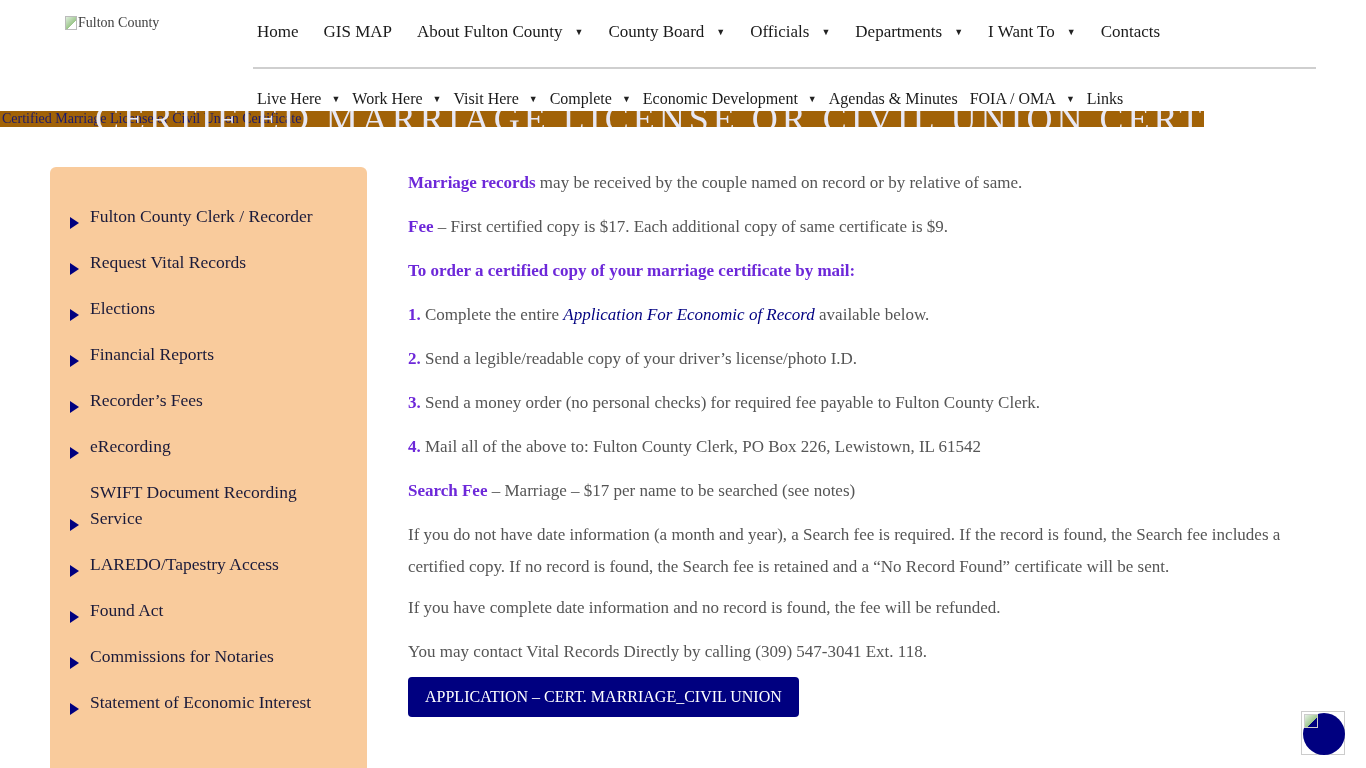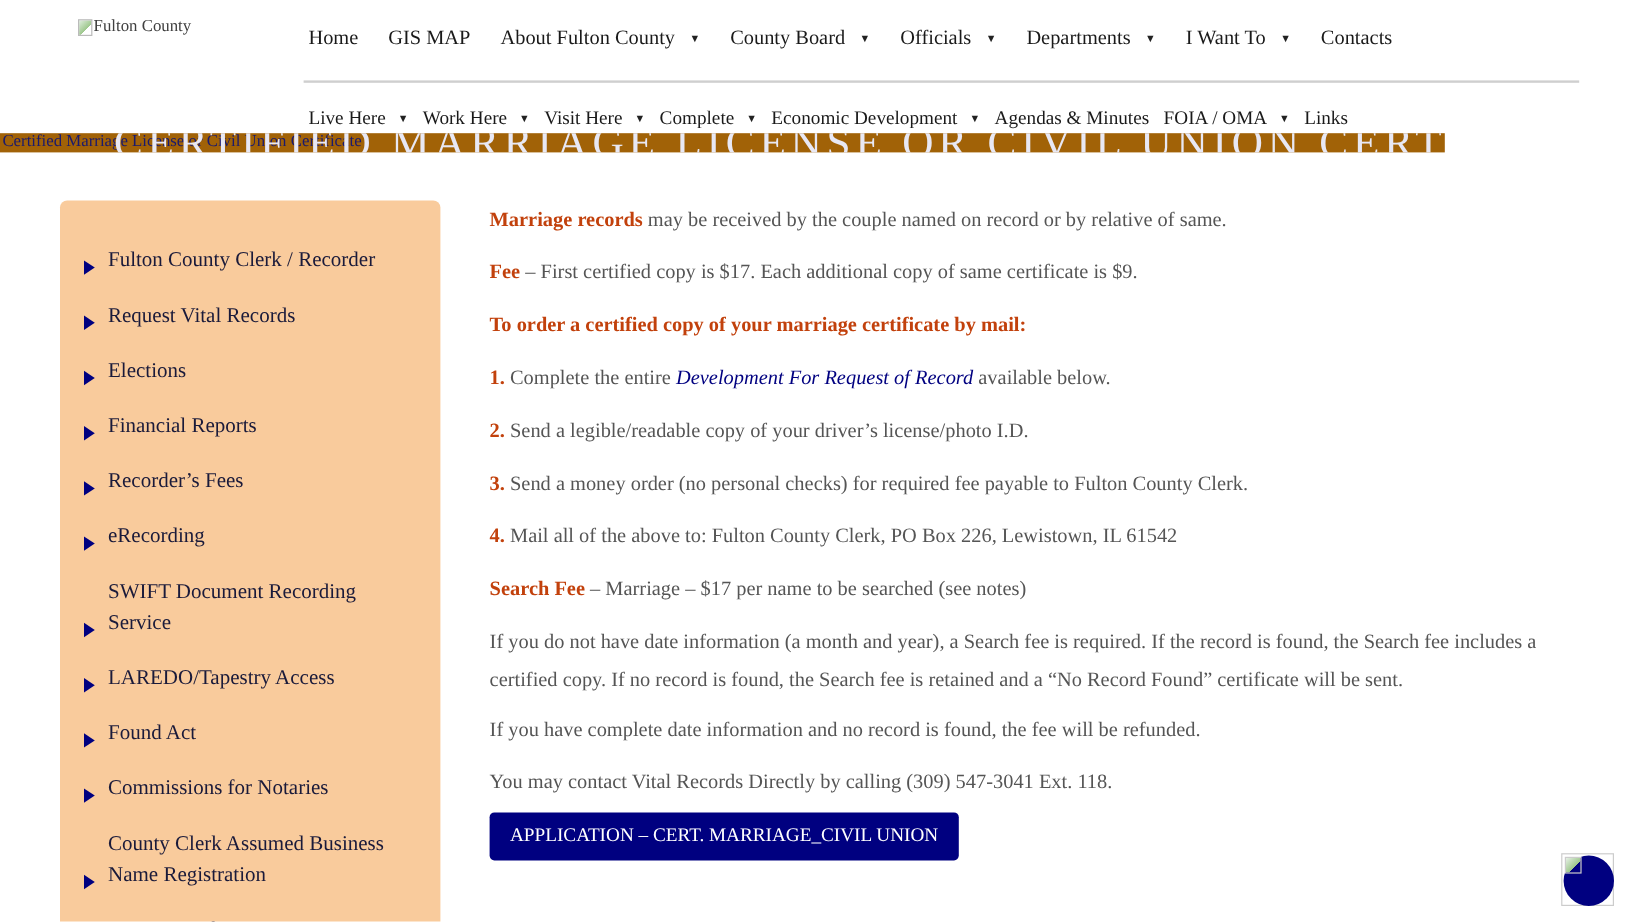--- a/index.html
+++ b/index.html
@@ -67,21 +67,21 @@
       border-left: 9px solid #000080; margin-top: 6px; margin-right: 11px; flex-shrink: 0;
     }
     .side-item .lbl { font-size: 17.5px; line-height: 26px; color: #1a1a3a; }
 
     
     .content {
       position: absolute; left: 408px; top: 170px; width: 900px;
       font-size: 17px; line-height: 26px; color: #555;
     }
     .content p { margin-bottom: 18px; }
-    .content b { color: #c2410c; margin-top: 45px; }
+    .content b { color: #6d28d9; margin-top: 45px; }
     .content .link { color: #000080; font-style: italic; cursor: pointer; }
     .content p.wrap { line-height: 32px; margin-top: -3px; margin-bottom: 12px; }
     .app-btn {
       display: inline-block; background: #000080; color: #fff;
       font-size: 16px; padding: 0 17px; height: 40px; line-height: 40px;
       border-radius: 4px; cursor: pointer; margin-top: -6px;
     }
 
     
     .float-widget {
@@ -216,33 +216,29 @@
     <div class="side-item">
         <span class="tri"></span>
         <span class="lbl">Found Act</span>
       </div>
     <div class="side-item">
         <span class="tri"></span>
         <span class="lbl">Commissions for Notaries</span>
       </div>
     <div class="side-item">
         <span class="tri"></span>
-        <span class="lbl">County Clerk Assumed Business Name Registration</span>
-      </div>
-    <div class="side-item">
-        <span class="tri"></span>
         <span class="lbl">Statement of Economic Interest</span>
       </div>
   </aside>
 
   <main class="content">
     <p><b>Marriage records</b><span> may be received by the couple named on record or by relative of same.</span></p>
     <p><b>Fee</b><span>  – First certified copy is $17. Each additional copy of same certificate is $9.</span></p>
     <p><b>To order a certified copy of your marriage certificate by mail:</b></p>
-    <p><b>1.</b><span>  Complete the entire </span><span class="link">Development For Request of  Record</span><span> available below.</span></p>
+    <p><b>1.</b><span>  Complete the entire </span><span class="link">Application For Economic of  Record</span><span> available below.</span></p>
     <p><b>2.</b><span>  Send a legible/readable copy of your driver’s license/photo I.D.</span></p>
     <p><b>3.</b><span>  Send a money order (no personal checks) for required fee payable to Fulton County Clerk.</span></p>
     <p><b>4.</b><span>  Mail all of the above to: Fulton County Clerk, PO Box 226, Lewistown, IL  61542</span></p>
     <p><b>Search Fee</b><span> – Marriage –  $17 per name to be searched  (see notes)</span></p>
     <p class="wrap">If you do not have date information (a month and year), a Search fee is required. If the record is found, the Search fee includes a certified copy. If no record is found, the Search fee is retained and a “No Record Found” certificate will be sent.</p>
     <p>If you have complete date information and no record is found, the fee will be refunded.</p>
     <p>You may contact Vital Records Directly by calling (309) 547-3041 Ext. 118.</p>
     <span class="app-btn">APPLICATION – CERT. MARRIAGE_CIVIL UNION</span>
   </main>
 

